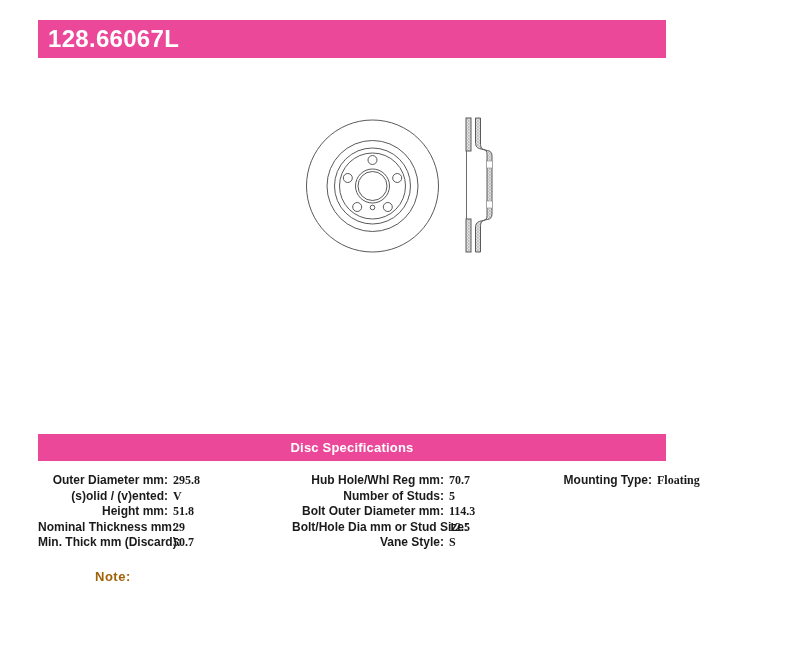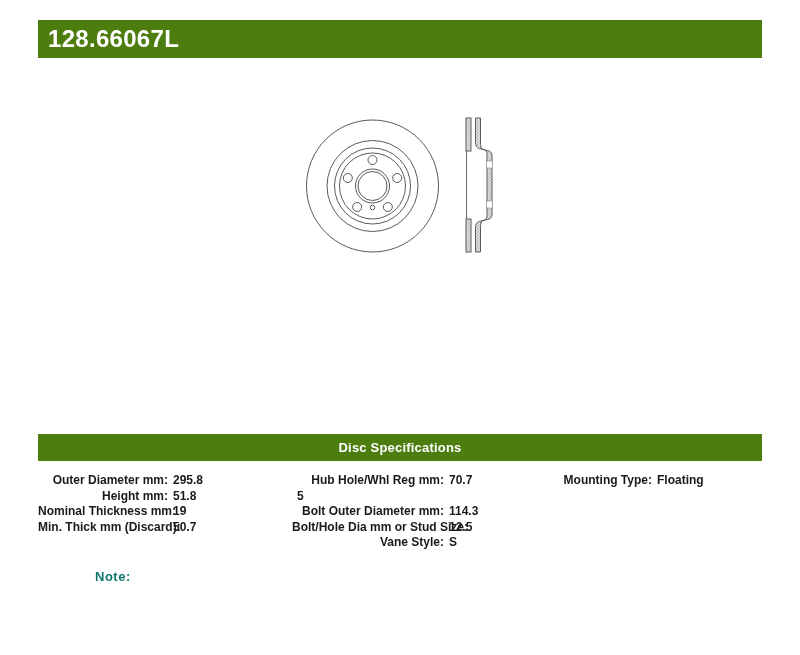--- a/index.html
+++ b/index.html
@@ -1,44 +1,44 @@
 <!DOCTYPE html>
 <html><head>
 <meta charset="utf-8">
 <style>
   html,body{margin:0;padding:0;}
   body{
     width:800px;height:655px;background:#ffffff;position:relative;overflow:hidden;
     font-family:"Liberation Sans",sans-serif;
   }
   .bar{
-    position:absolute;left:38px;width:724px;background:#4d7c0f;color:#ffffff;
+    position:absolute;left:38px;width:628px;background:#ec4899;color:#ffffff;
     font-weight:bold;box-sizing:border-box;
   }
   .top-bar{
     top:20px;height:38px;font-size:24px;display:flex;justify-content:space-between;
     align-items:center;padding:0 17px 0 10px;letter-spacing:0.3px;
   }
   .specs-bar{
     top:434px;height:27px;font-size:13px;display:flex;justify-content:center;
     align-items:center;letter-spacing:0.2px;
   }
   .drawing-svg{position:absolute;left:0;top:0;}
   .spec-col{position:absolute;top:473px;}
   .spec-row{display:flex;height:15.5px;align-items:flex-start;}
   .spec-label,.spec-value{
     font-size:12px;font-weight:bold;color:#1a1a1a;white-space:nowrap;line-height:15.5px;
   }
   .spec-label{text-align:right;}
-  .spec-value{margin-left:5px;}
+  .spec-value{margin-left:5px;font-family:Liberation Serif, serif;}
   #col-left{left:38px;}   #col-left  .spec-label{width:130px;}
   #col-mid{left:292px;}   #col-mid   .spec-label{width:152px;}
   #col-right{left:545px;} #col-right .spec-label{width:107px;}
   .note{
-    position:absolute;left:95px;top:569px;font-size:13px;font-weight:bold;color:#0f766e;
+    position:absolute;left:95px;top:569px;font-size:13px;font-weight:bold;color:#a16207;
     letter-spacing:0.5px;
   }
 </style>
 </head>
 <body>
 
 <div class="bar top-bar">
   <span>128.66067L</span>
 </div>
 
@@ -94,39 +94,44 @@
 <div class="bar specs-bar">
   <span>Disc Specifications</span>
 </div>
 
 <div class="spec-col" id="col-left">
   <div class="spec-row">
     <span class="spec-label">Outer Diameter mm:</span>
     <span class="spec-value">295.8</span>
   </div>
   <div class="spec-row">
+    <span class="spec-label">(s)olid / (v)ented:</span>
+    <span class="spec-value">V</span>
+  </div>
+  <div class="spec-row">
     <span class="spec-label">Height mm:</span>
     <span class="spec-value">51.8</span>
   </div>
   <div class="spec-row">
     <span class="spec-label">Nominal Thickness mm:</span>
-    <span class="spec-value">19</span>
+    <span class="spec-value">29</span>
   </div>
   <div class="spec-row">
     <span class="spec-label">Min. Thick mm (Discard):</span>
     <span class="spec-value">50.7</span>
   </div>
 </div>
 
 <div class="spec-col" id="col-mid">
   <div class="spec-row">
     <span class="spec-label">Hub Hole/Whl Reg mm:</span>
     <span class="spec-value">70.7</span>
   </div>
   <div class="spec-row">
+    <span class="spec-label">Number of Studs:</span>
     <span class="spec-value">5</span>
   </div>
   <div class="spec-row">
     <span class="spec-label">Bolt Outer Diameter mm:</span>
     <span class="spec-value">114.3</span>
   </div>
   <div class="spec-row">
     <span class="spec-label">Bolt/Hole Dia mm or Stud Size:</span>
     <span class="spec-value">12.5</span>
   </div>

